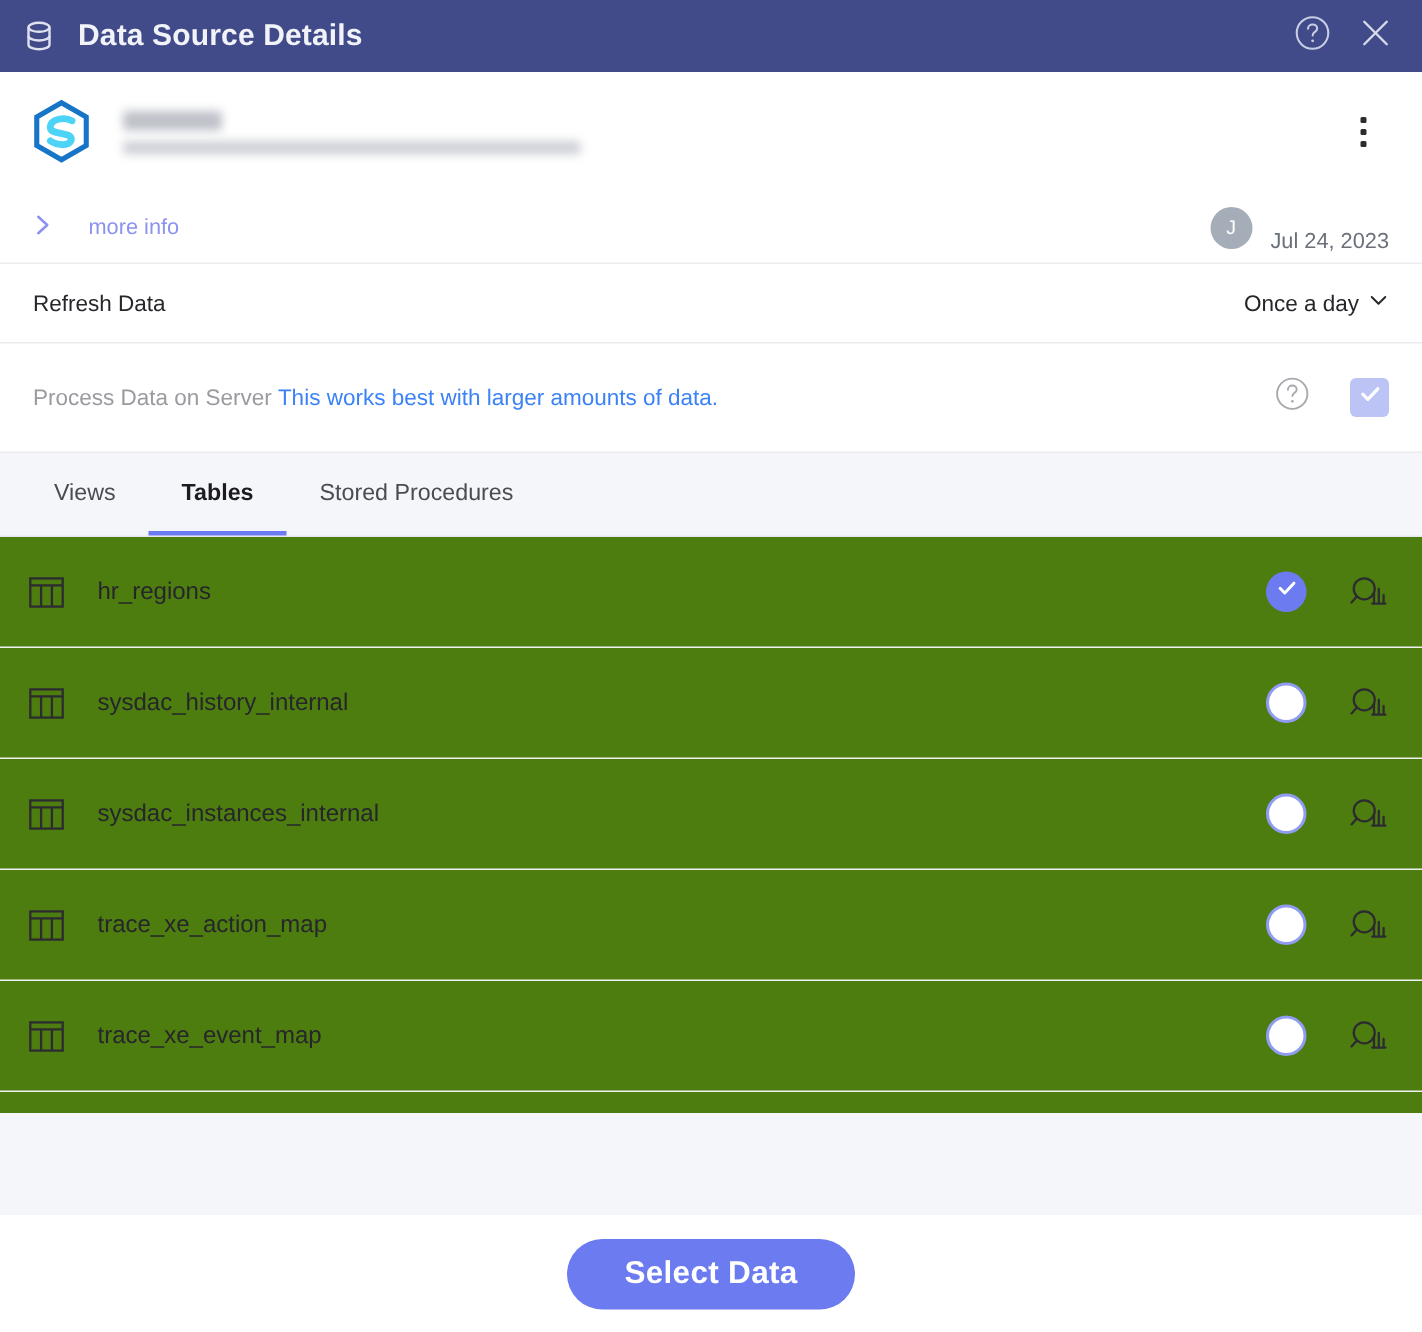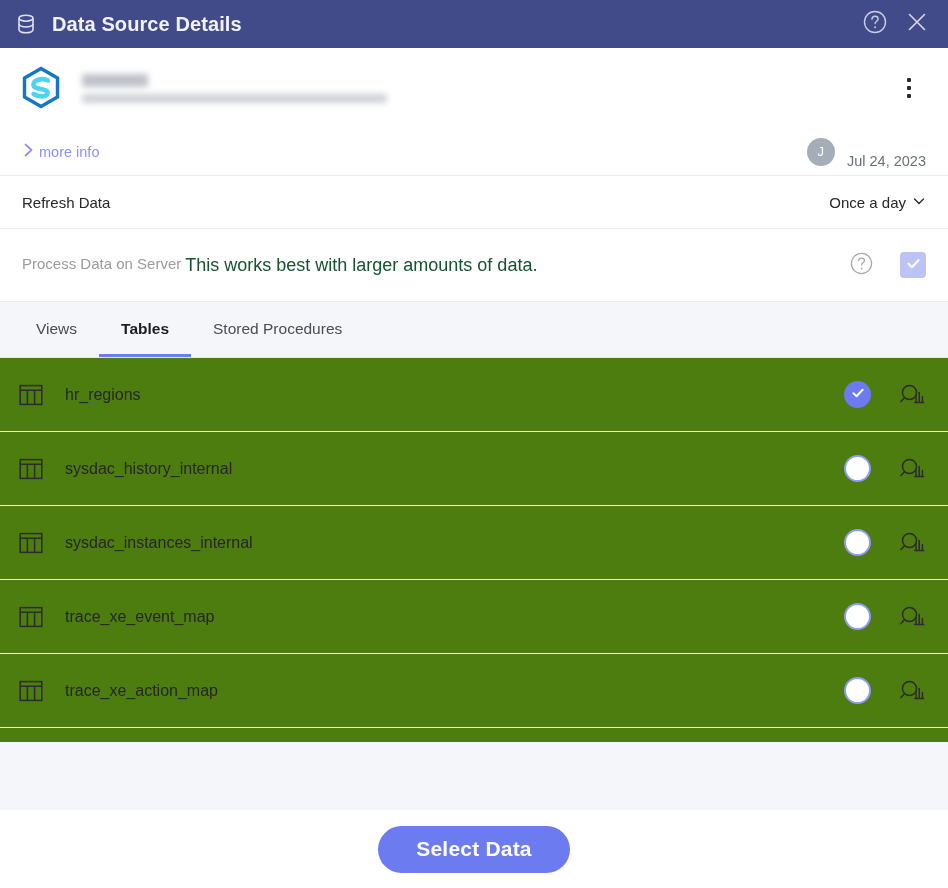--- a/index.html
+++ b/index.html
@@ -84,21 +84,21 @@
     display: flex;
     align-items: center;
     padding: 0 22px 0 22px;
     border-bottom: 1px solid #ececf0;
   }
   .moreinfo-link {
     display: flex; align-items: center;
     color: #8c93ef;
     font-size: 14.5px;
     cursor: pointer;
-    gap: 4px;
+    gap: 24px;
   }
   .chev-right { display:block; }
   .moreinfo-right { margin-left: auto; display: flex; align-items: center; gap: 12px; }
   .avatar {
     width: 28px; height: 28px; border-radius: 50%;
     background: #a5aeb8;
     color: #ffffff;
     font-size: 13px;
     display: flex; align-items: center; justify-content: center;
     letter-spacing: .3px;
@@ -124,21 +124,21 @@
   
   .process-row {
     height: 73px;
     flex: 0 0 73px;
     display: flex; align-items: center;
     padding: 0 22px;
     border-bottom: 1px solid #ececf0;
   }
   .process-texts { display: flex; gap: 4px; }
   .process-title { font-size: 15px; color: #9a9aa0; }
-  .process-sub { font-size: 18px; color: #14532d; }
+  .process-sub { font-size: 15px; color: #3b82f6; }
   .process-right { margin-left: auto; display: flex; align-items: center; gap: 26px; }
   .checkbox-on {
     width: 26px; height: 26px;
     background: #bcc4f5;
     border-radius: 4px;
     display: flex; align-items: center; justify-content: center;
     cursor: pointer;
   }
 
   
@@ -402,55 +402,55 @@
       </div>
     </div>
 
     <div class="list-row">
       <span class="tbl-icon">
         <svg width="26" height="26" viewBox="0 0 26 26" fill="none" stroke="#2b2b30" stroke-width="1.5">
           <rect x="2.2" y="3.6" width="21.6" height="18.8"></rect>
           <path d="M2.2 8.3 H23.8 M9.4 8.3 V22.4 M16.6 8.3 V22.4"></path>
         </svg>
       </span>
+      <div class="tbl-name">trace_xe_action_map</div>
+      <div class="row-right">
+        <span class="radio"></span>
+        <span class="preview-icon">
+          <svg width="28" height="26" viewBox="0 0 28 26" fill="none" stroke="#2b2b30" stroke-width="1.5">
+            <circle cx="11.5" cy="10.5" r="7"></circle>
+            <path d="M6.4 15.8 L3 19.6" stroke-linecap="round"></path>
+            <path d="M18 19.6 V13.4 M21.2 19.6 V10.6 M24.4 19.6 V14.6" stroke-linecap="round"></path>
+            <path d="M16.8 20.4 H25.6" stroke-linecap="round"></path>
+          </svg>
+        </span>
+      </div>
+    </div>
+
+    <div class="list-row">
+      <span class="tbl-icon">
+        <svg width="26" height="26" viewBox="0 0 26 26" fill="none" stroke="#2b2b30" stroke-width="1.5">
+          <rect x="2.2" y="3.6" width="21.6" height="18.8"></rect>
+          <path d="M2.2 8.3 H23.8 M9.4 8.3 V22.4 M16.6 8.3 V22.4"></path>
+        </svg>
+      </span>
       <div class="tbl-name">trace_xe_event_map</div>
       <div class="row-right">
         <span class="radio"></span>
         <span class="preview-icon">
           <svg width="28" height="26" viewBox="0 0 28 26" fill="none" stroke="#2b2b30" stroke-width="1.5">
             <circle cx="11.5" cy="10.5" r="7"></circle>
             <path d="M6.4 15.8 L3 19.6" stroke-linecap="round"></path>
             <path d="M18 19.6 V13.4 M21.2 19.6 V10.6 M24.4 19.6 V14.6" stroke-linecap="round"></path>
             <path d="M16.8 20.4 H25.6" stroke-linecap="round"></path>
           </svg>
         </span>
       </div>
     </div>
 
-    <div class="list-row">
-      <span class="tbl-icon">
-        <svg width="26" height="26" viewBox="0 0 26 26" fill="none" stroke="#2b2b30" stroke-width="1.5">
-          <rect x="2.2" y="3.6" width="21.6" height="18.8"></rect>
-          <path d="M2.2 8.3 H23.8 M9.4 8.3 V22.4 M16.6 8.3 V22.4"></path>
-        </svg>
-      </span>
-      <div class="tbl-name">trace_xe_action_map</div>
-      <div class="row-right">
-        <span class="radio"></span>
-        <span class="preview-icon">
-          <svg width="28" height="26" viewBox="0 0 28 26" fill="none" stroke="#2b2b30" stroke-width="1.5">
-            <circle cx="11.5" cy="10.5" r="7"></circle>
-            <path d="M6.4 15.8 L3 19.6" stroke-linecap="round"></path>
-            <path d="M18 19.6 V13.4 M21.2 19.6 V10.6 M24.4 19.6 V14.6" stroke-linecap="round"></path>
-            <path d="M16.8 20.4 H25.6" stroke-linecap="round"></path>
-          </svg>
-        </span>
-      </div>
-    </div>
-
   </div>
 
   <div class="filler"></div>
 
   <div class="footer">
     <button class="primary-btn">Select Data</button>
   </div>
 
 </div>
 

